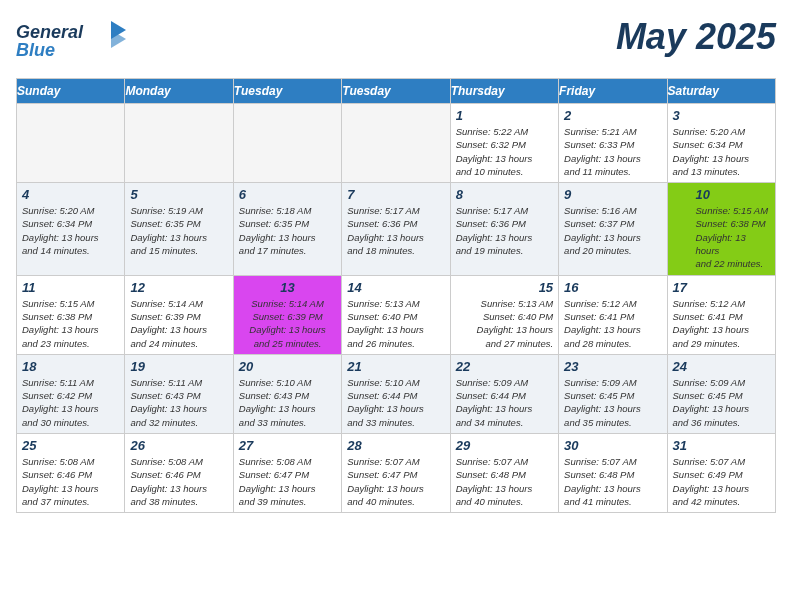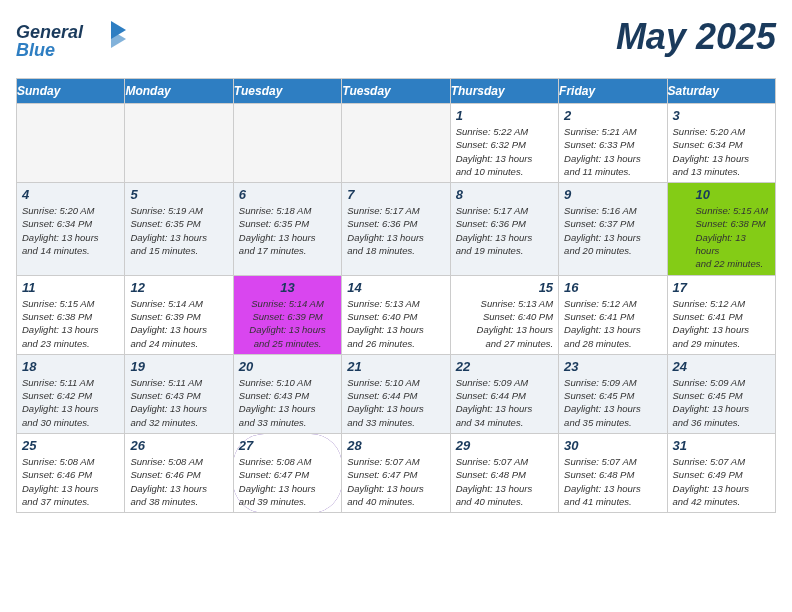--- a/index.html
+++ b/index.html
@@ -235,21 +235,21 @@
         </tr>
         <tr style="background: #4c1d95; margin-top: 24px;">
           <td style="background: rgb(255, 255, 255);">
             <span class="day-num">25</span>
             <div class="day-info">Sunrise: 5:08 AM<br>Sunset: 6:46 PM<br>Daylight: 13 hours<br>and 37 minutes.</div>
           </td>
           <td style="background: rgb(255, 255, 255);">
             <span class="day-num">26</span>
             <div class="day-info">Sunrise: 5:08 AM<br>Sunset: 6:46 PM<br>Daylight: 13 hours<br>and 38 minutes.</div>
           </td>
-          <td style="background: rgb(255, 255, 255); border-radius: 31px;">
+          <td style="background: rgb(255, 255, 255);">
             <span class="day-num">27</span>
             <div class="day-info">Sunrise: 5:08 AM<br>Sunset: 6:47 PM<br>Daylight: 13 hours<br>and 39 minutes.</div>
           </td>
           <td style="background: rgb(255, 255, 255);">
             <span class="day-num">28</span>
             <div class="day-info">Sunrise: 5:07 AM<br>Sunset: 6:47 PM<br>Daylight: 13 hours<br>and 40 minutes.</div>
           </td>
           <td style="background: rgb(255, 255, 255);">
             <span class="day-num">29</span>
             <div class="day-info">Sunrise: 5:07 AM<br>Sunset: 6:48 PM<br>Daylight: 13 hours<br>and 40 minutes.</div>

